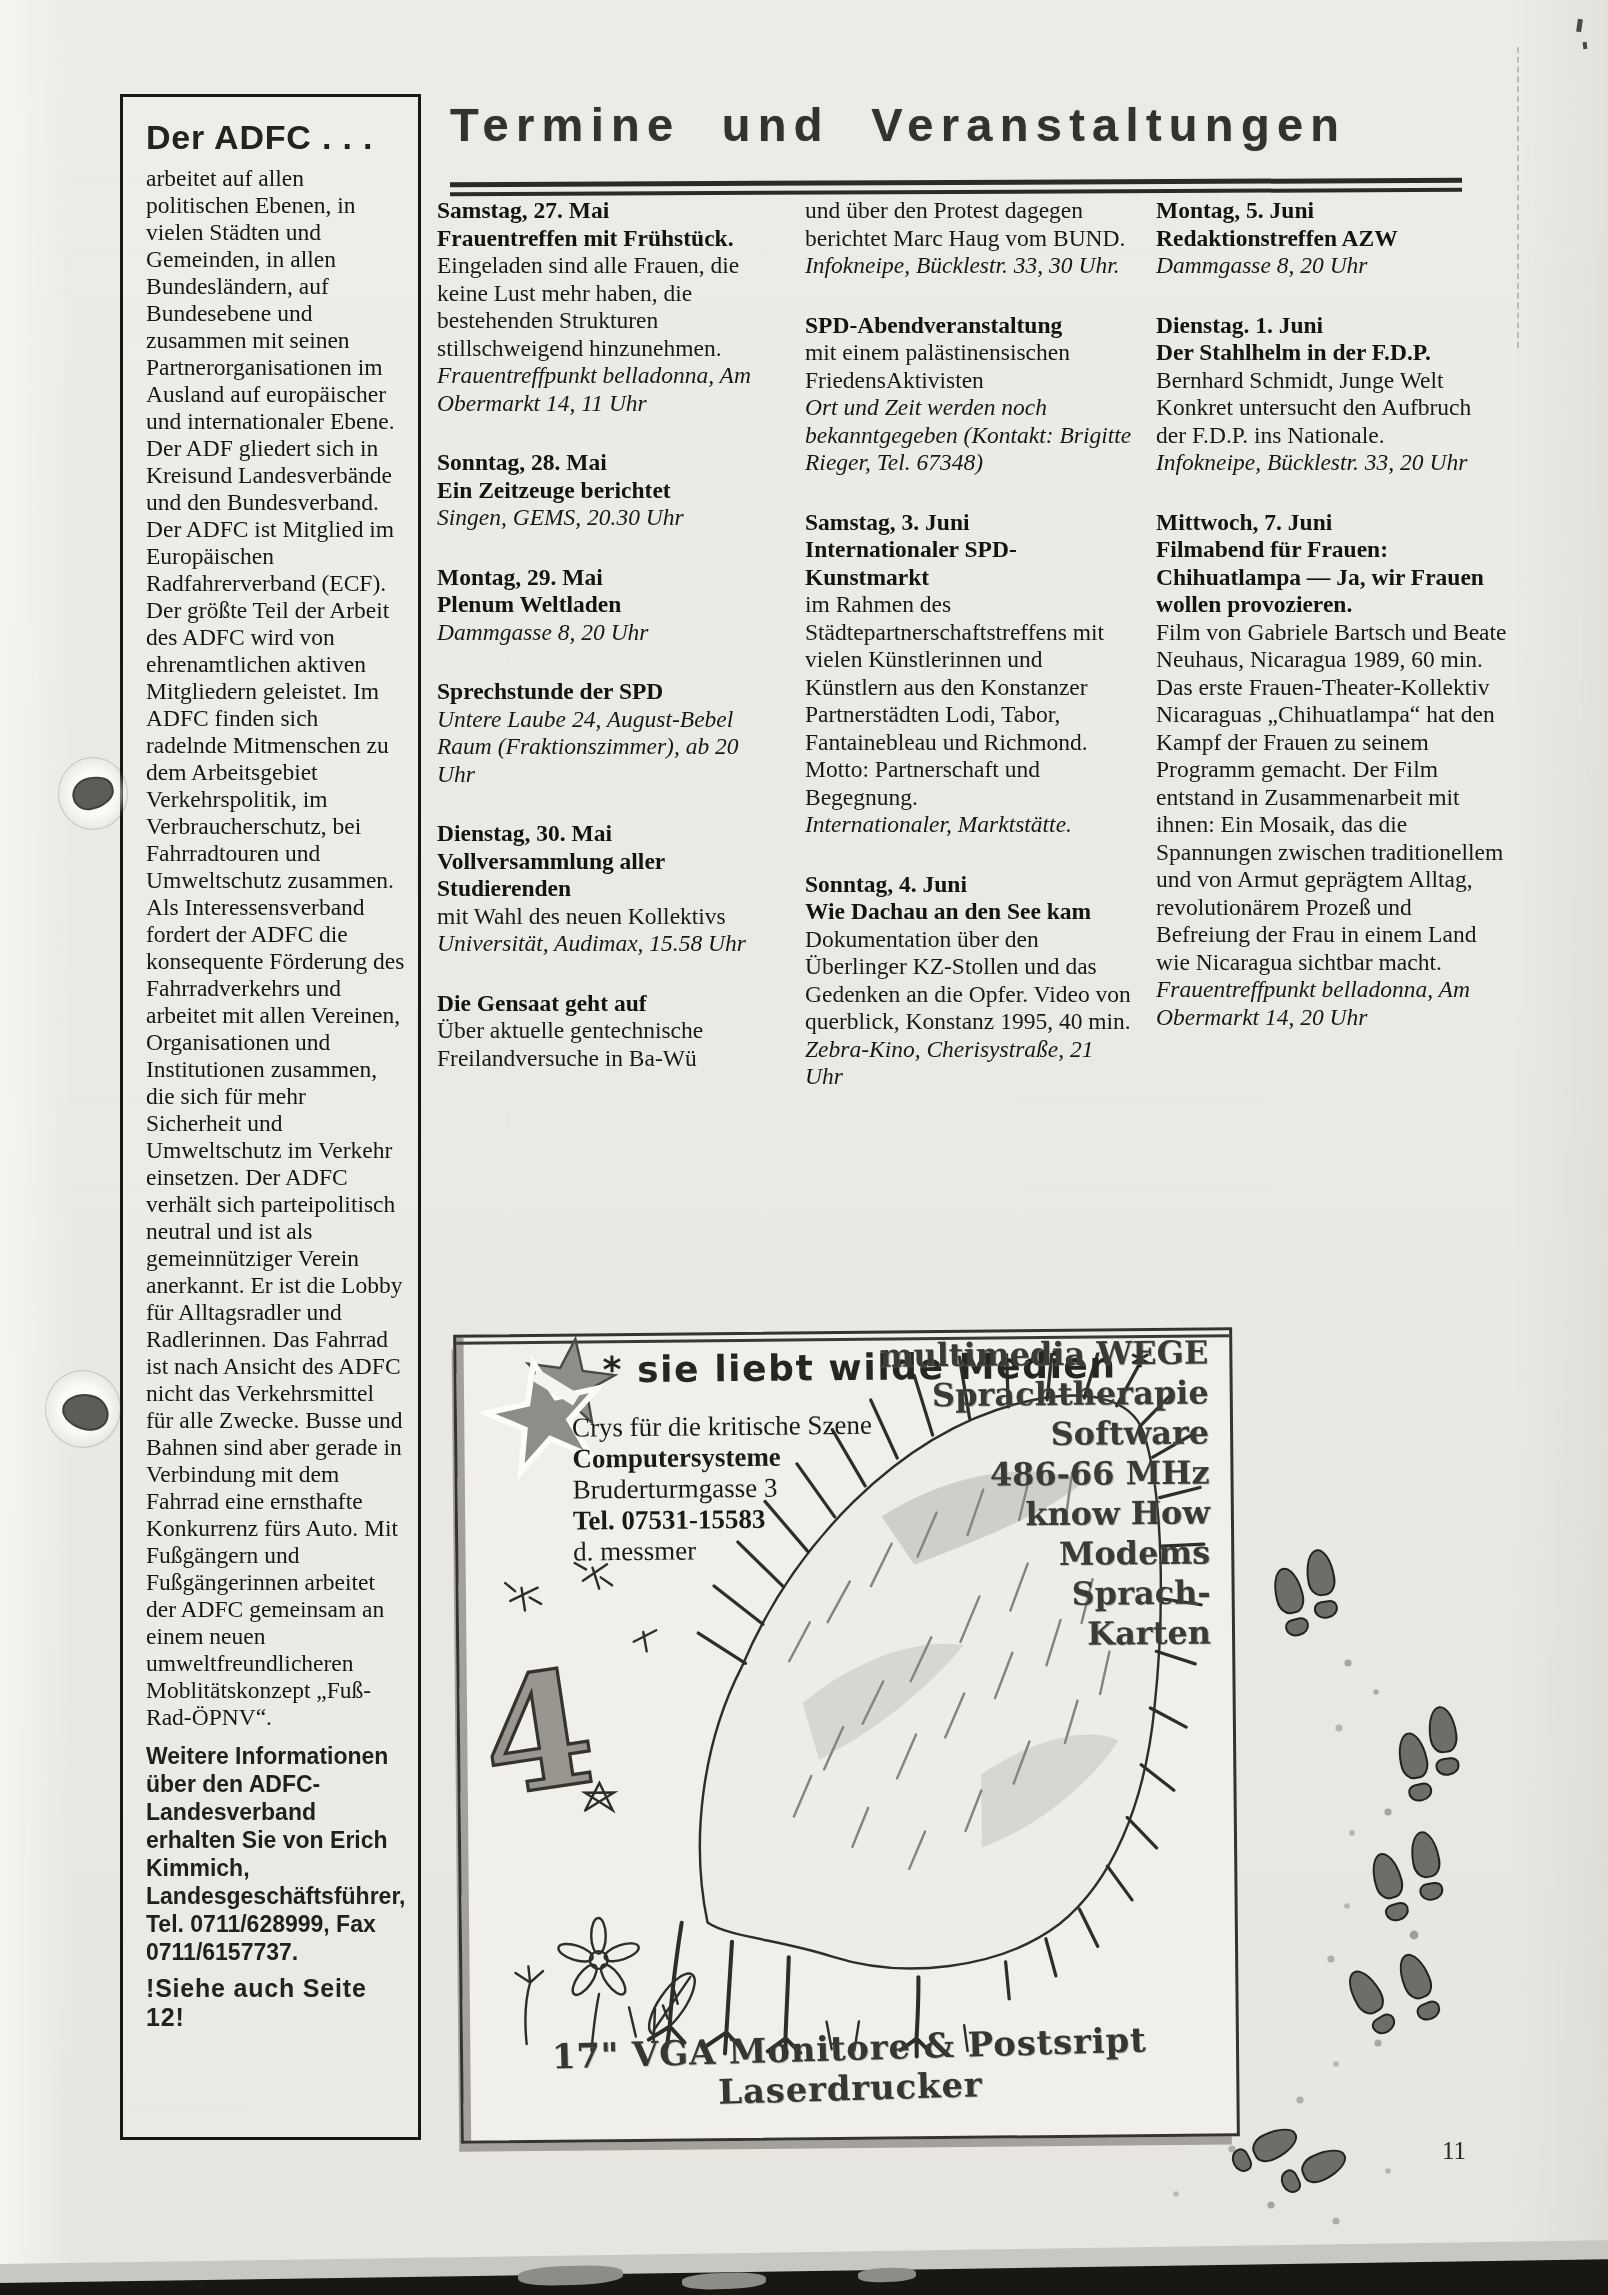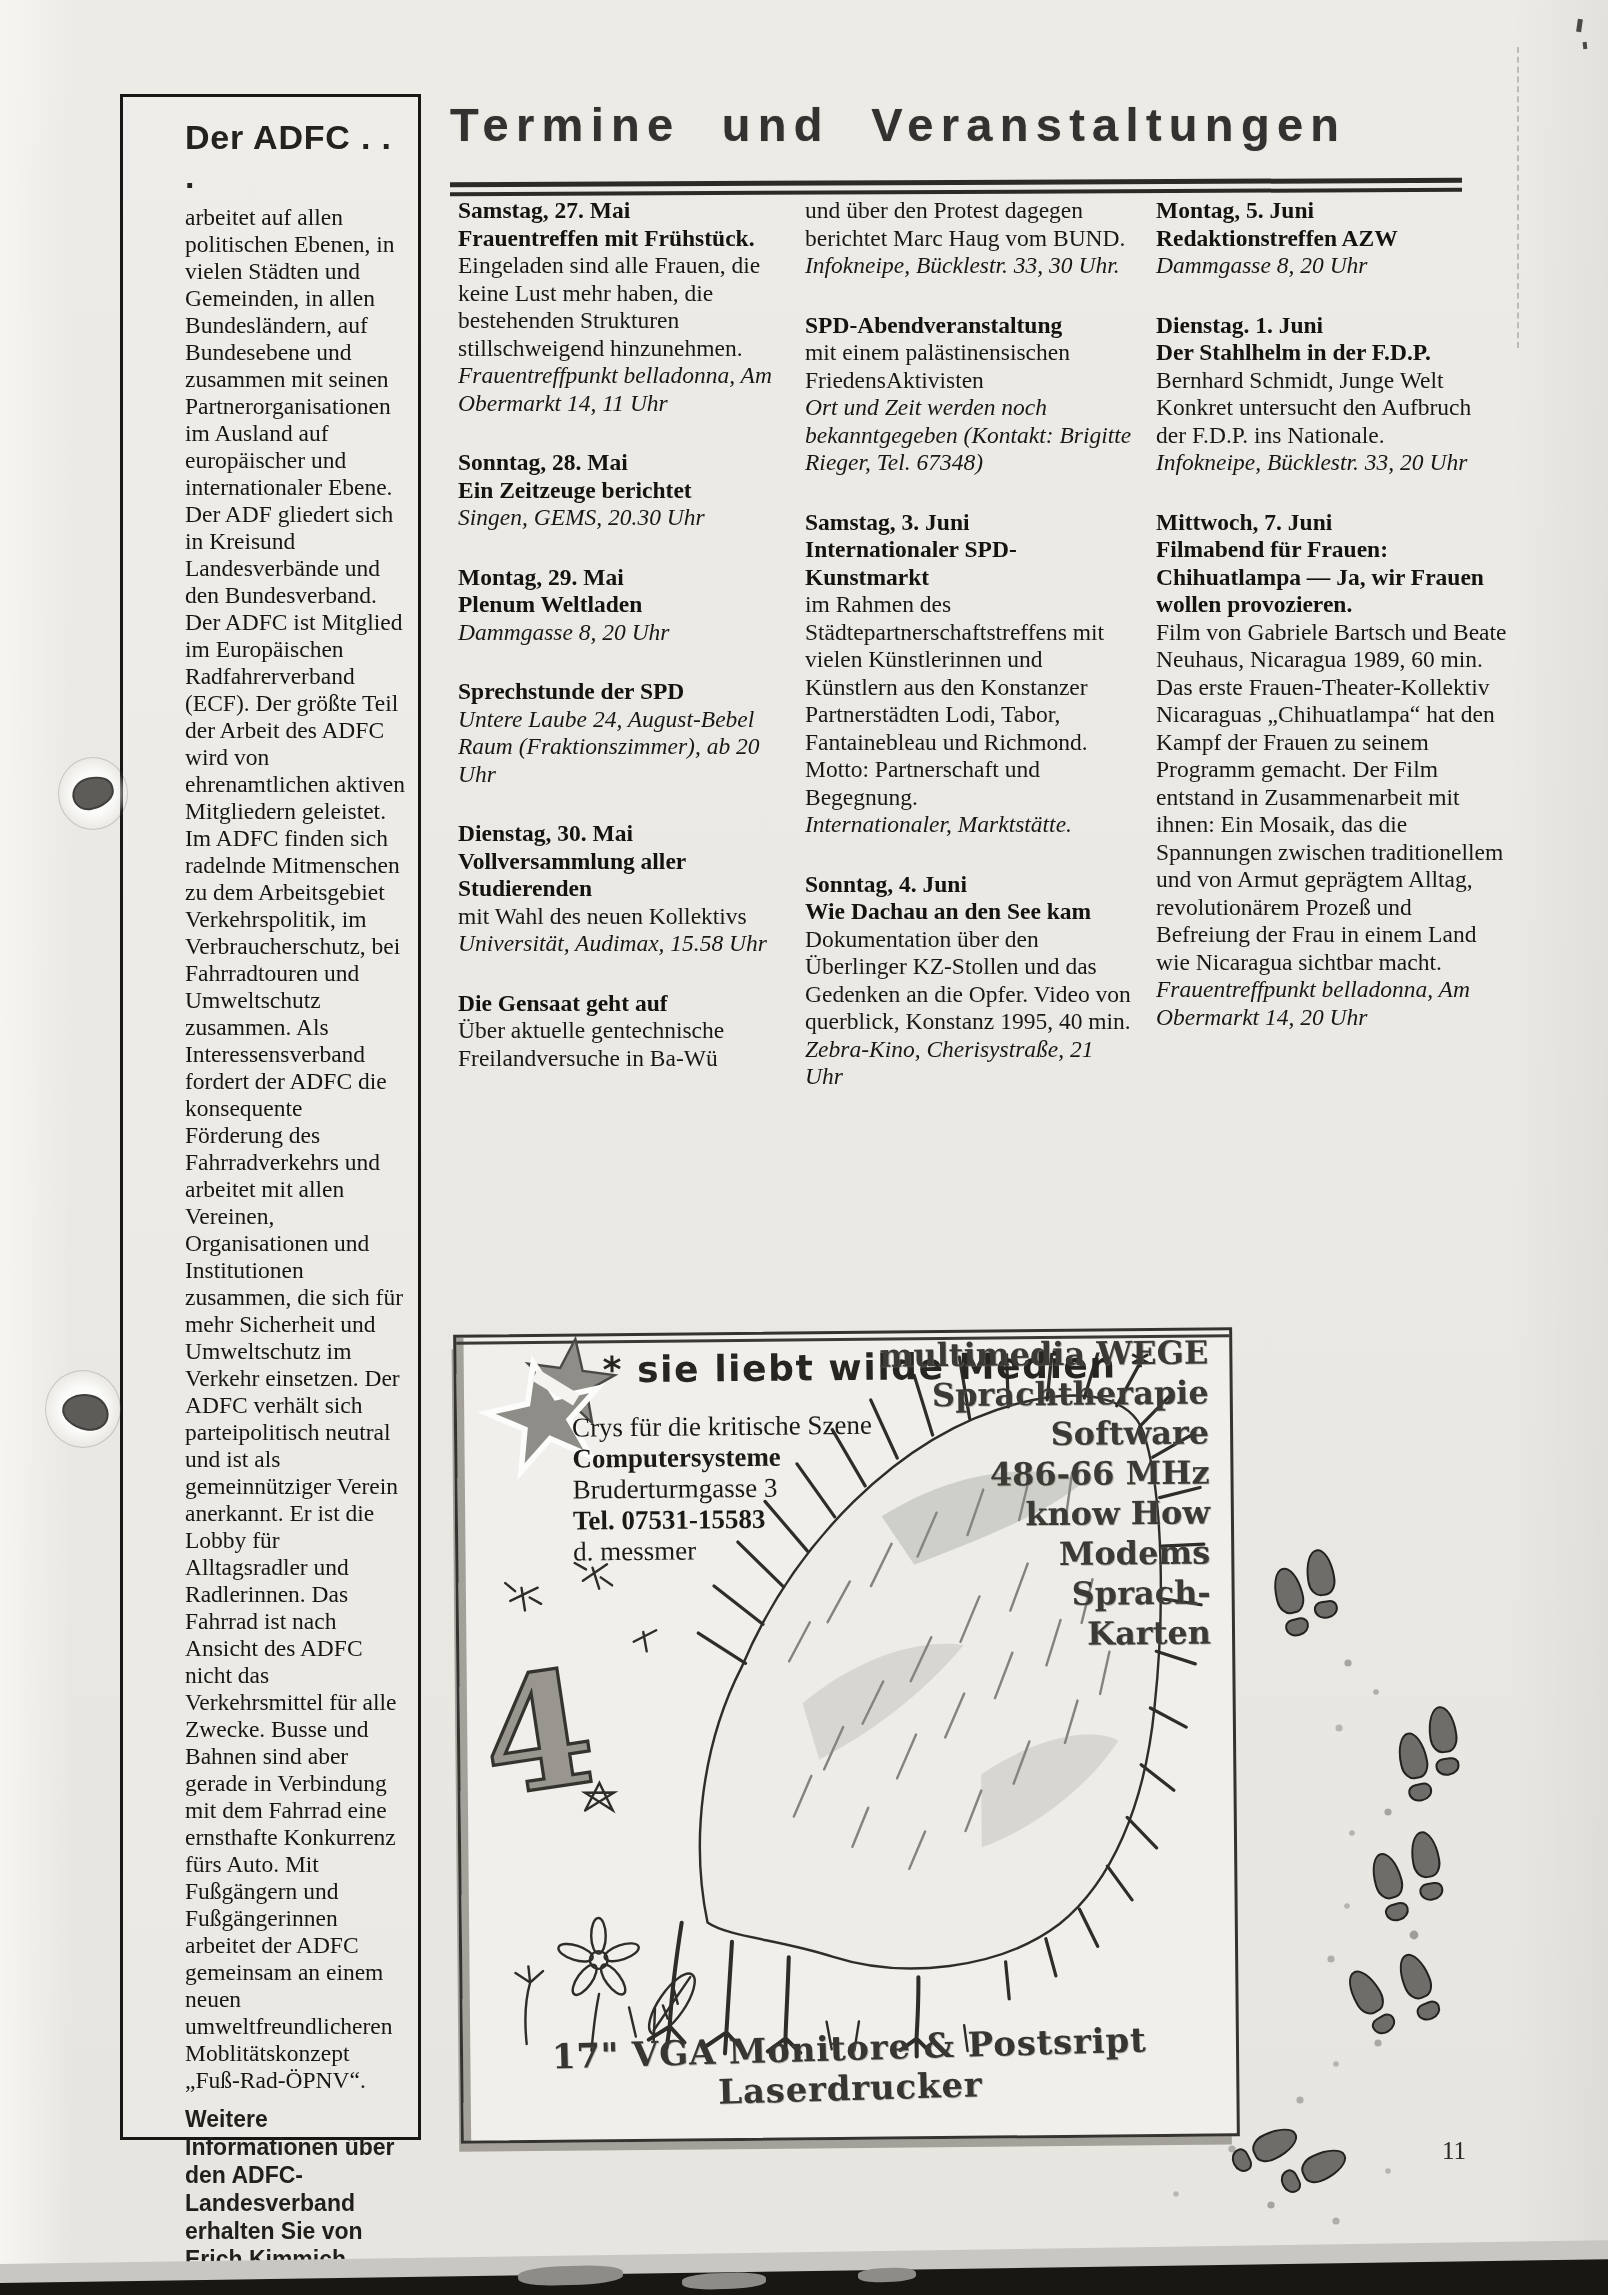--- a/index.html
+++ b/index.html
@@ -6,38 +6,38 @@
   #page{
     position:relative; width:1608px; height:2295px; overflow:hidden;
     background:
       linear-gradient(90deg, #f6f5f2 0px, rgba(246,245,242,0) 73px),
       linear-gradient(270deg, rgba(0,0,0,.045) 0px, rgba(0,0,0,0) 97px),
       linear-gradient(180deg, #ecebe6 0%, #eae8e3 60%, #e7e5e0 100%);
     font-family:"Liberation Serif", serif; color:#1c1b18;
   }
   
   .sidebar-box{position:absolute; left:120px; top:94px; width:301px; height:2046px;
-    border:3.2px solid #181715; box-sizing:border-box; background:rgba(255,255,255,.12);padding-left:39px;}
+    border:3.2px solid #181715; box-sizing:border-box; background:rgba(255,255,255,.12);}
   .sb-title{margin:21px 11.3px 8px 23px; font-family:"Liberation Sans",sans-serif;
     font-weight:bold; font-size:34px; letter-spacing:0.8px; color:#23221f;}
   .sb-body{margin:4.9px 13px 0 23px; font-size:23.5px; line-height:27px; color:#171613;}
   .sb-info{margin:11.3px 11.3px 0 23px; font-family:"Liberation Sans",sans-serif; font-weight:bold;
     font-size:23px; line-height:28px; color:#201f1c;}
   .sb-see{margin:8px 11.3px 0 23px; font-family:"Liberation Sans",sans-serif; font-weight:bold;
     font-size:25px; letter-spacing:0.8px; color:#232220;}
   
   .masthead{position:absolute; left:450px; top:97px; width:1020px; white-space:nowrap;
     font-family:"Liberation Sans",sans-serif; font-weight:bold; font-size:47px;
     letter-spacing:7.3px; word-spacing:21px; color:#343230; text-shadow:0 0 0.8px rgba(40,40,40,.5);}
   .mast-underline{position:absolute; left:450px; top:180px; width:1012px; height:13.8px;
     border-top:5.7px solid #2b2a27; border-bottom:4.9px solid #2b2a27; box-sizing:border-box;
     transform:rotate(-0.25deg);}
   
   .evcol{position:absolute; top:197px; font-size:23.5px; line-height:27.5px; color:#191814;}
-  .c1{left:458px; width:342px;} .c2{left:805px; width:328px;} .c3{left:1156px; width:351px;}
+  .c1{left:437px; width:342px;} .c2{left:805px; width:328px;} .c3{left:1156px; width:351px;}
   .event{margin-bottom:32px;}
   .ev-day,.ev-title{font-weight:bold; color:#14130f;}
   .ev-venue{font-style:italic;}
   
   .ad{position:absolute; left:457px; top:1331px; width:779px; height:809px; box-sizing:border-box;
     border:3.2px solid #343330; background:#f0efeb; transform:rotate(-0.55deg);
     box-shadow: inset 11.3px -3.2px 0 -4px #a3a19a, -4.9px 11.3px 0 -3.2px #a3a19a;}
   .ad::before{content:""; position:absolute; left:0; right:0; top:4px; height:3.2px; background:#3a3936;}
   .ad-inner{position:absolute; inset:0;}
   .ad-tagline{position:absolute; left:105px; top:13px; width:631px; text-align:center;

